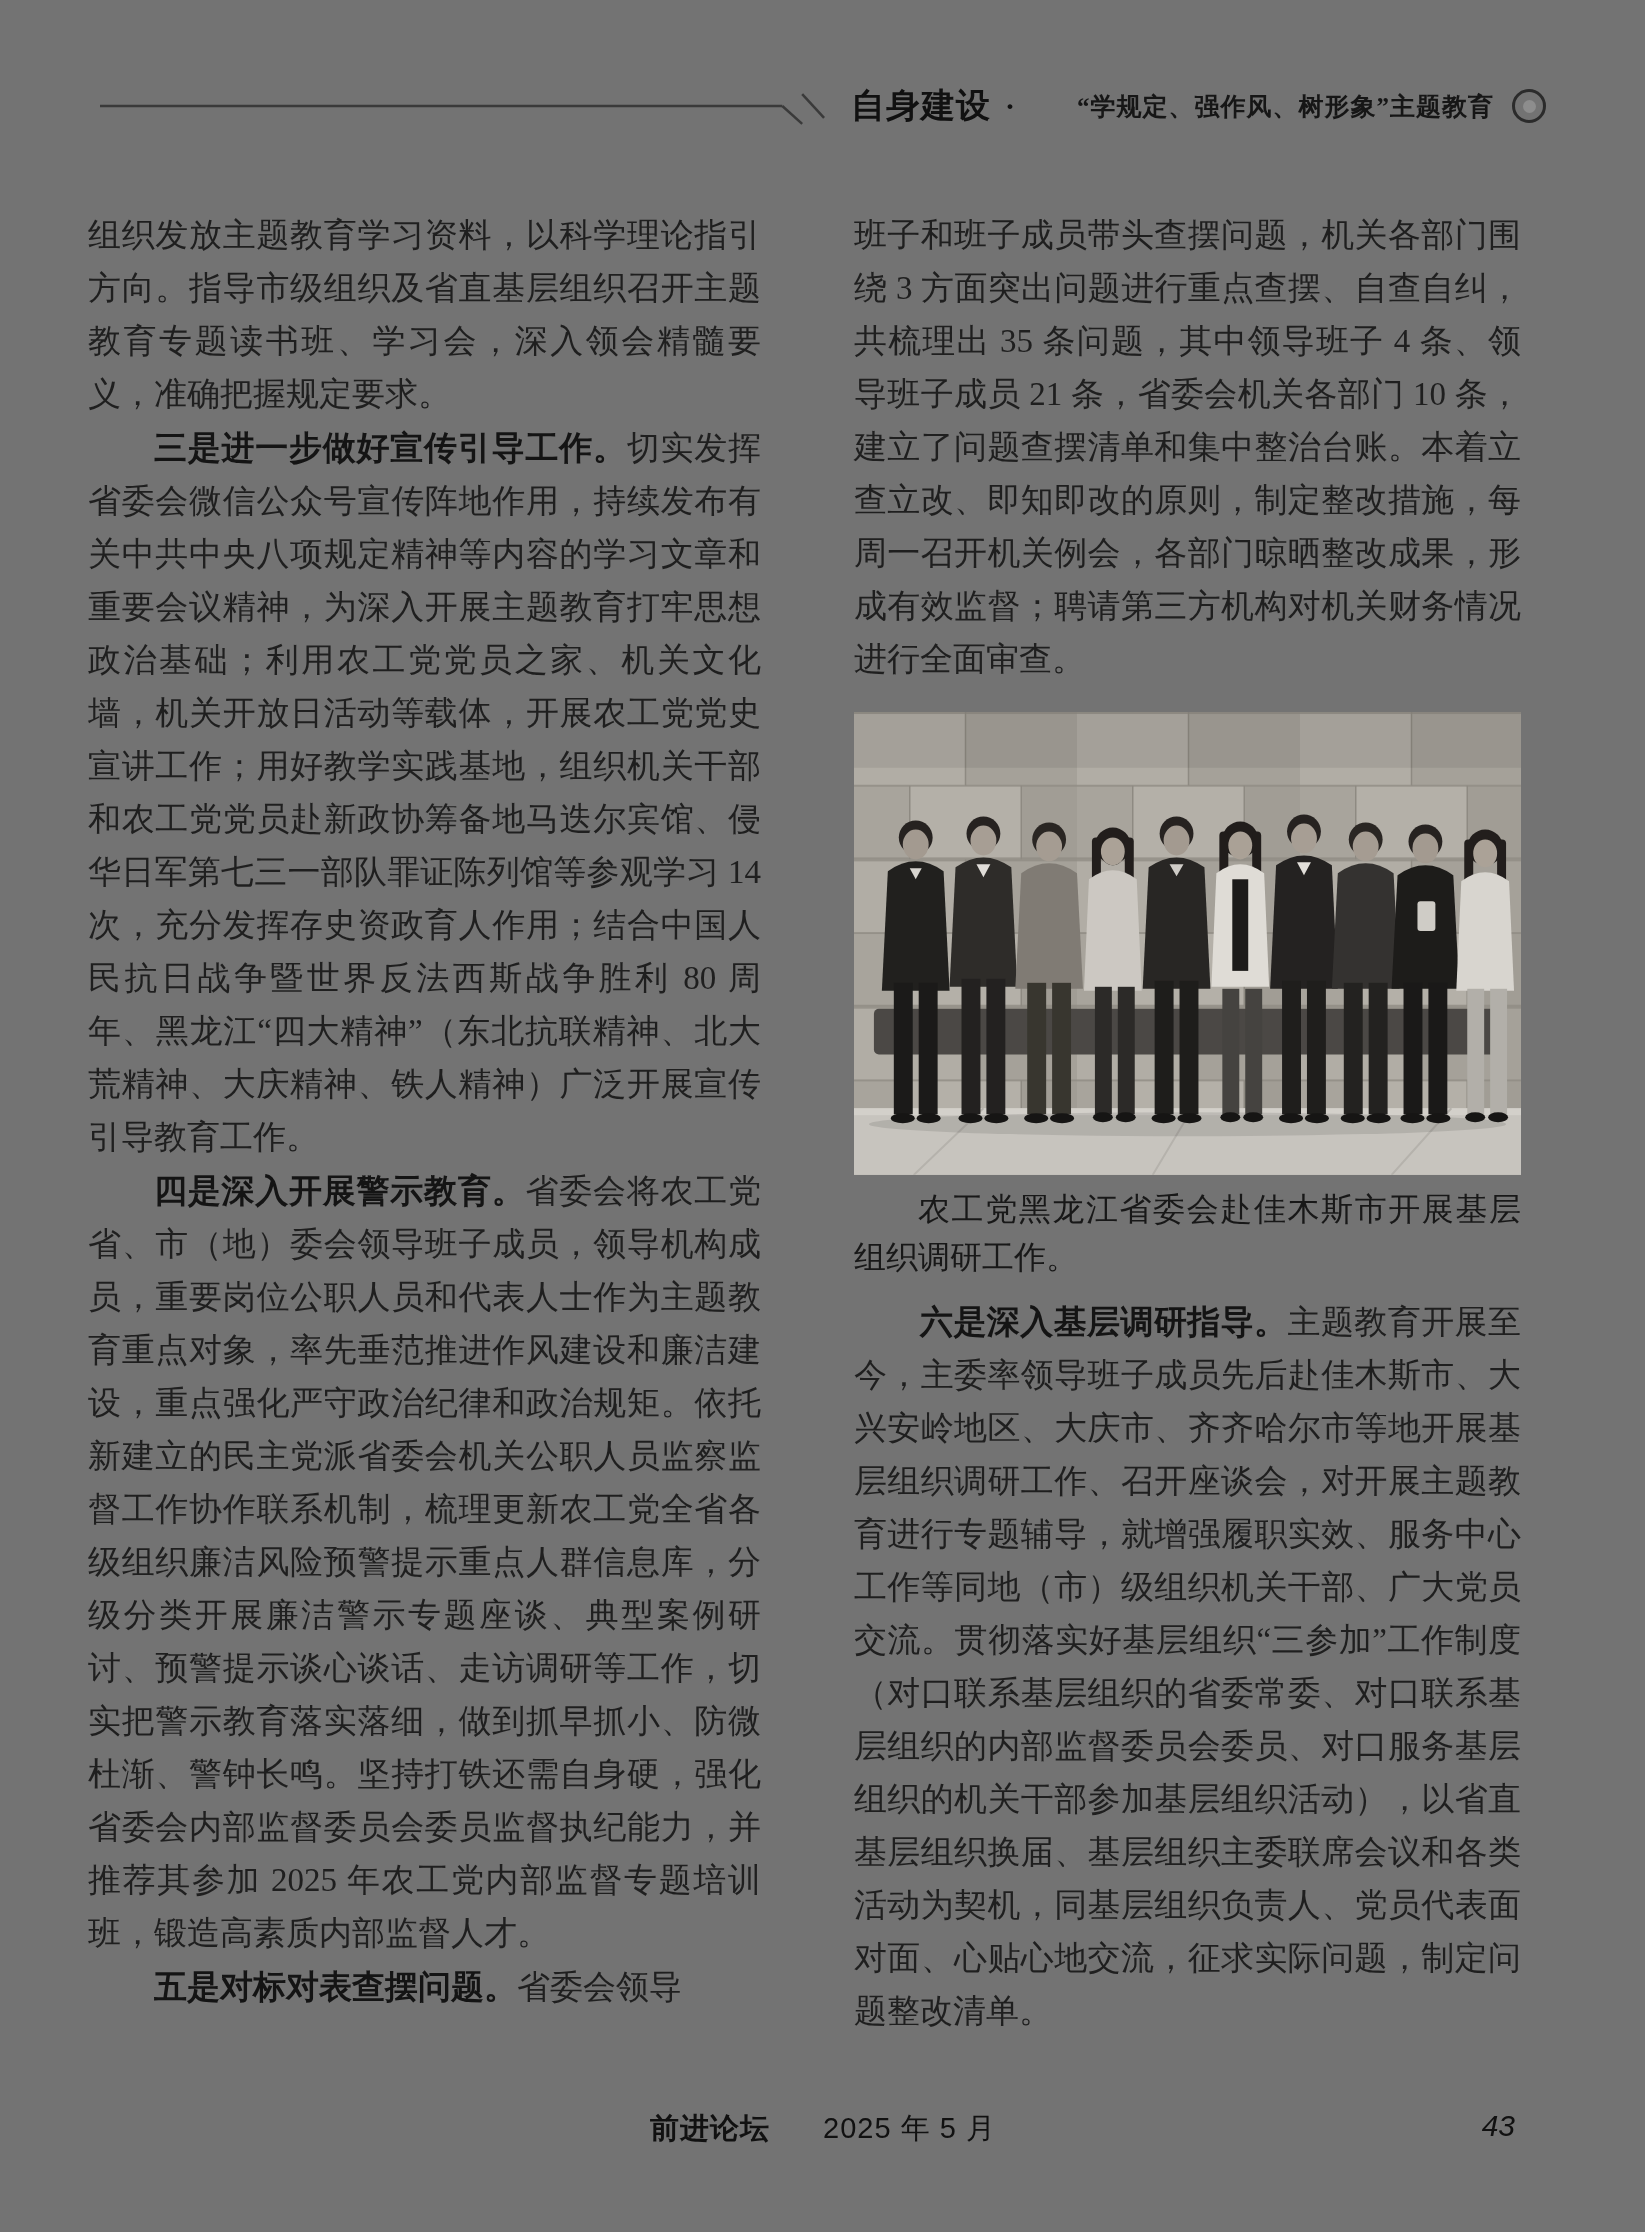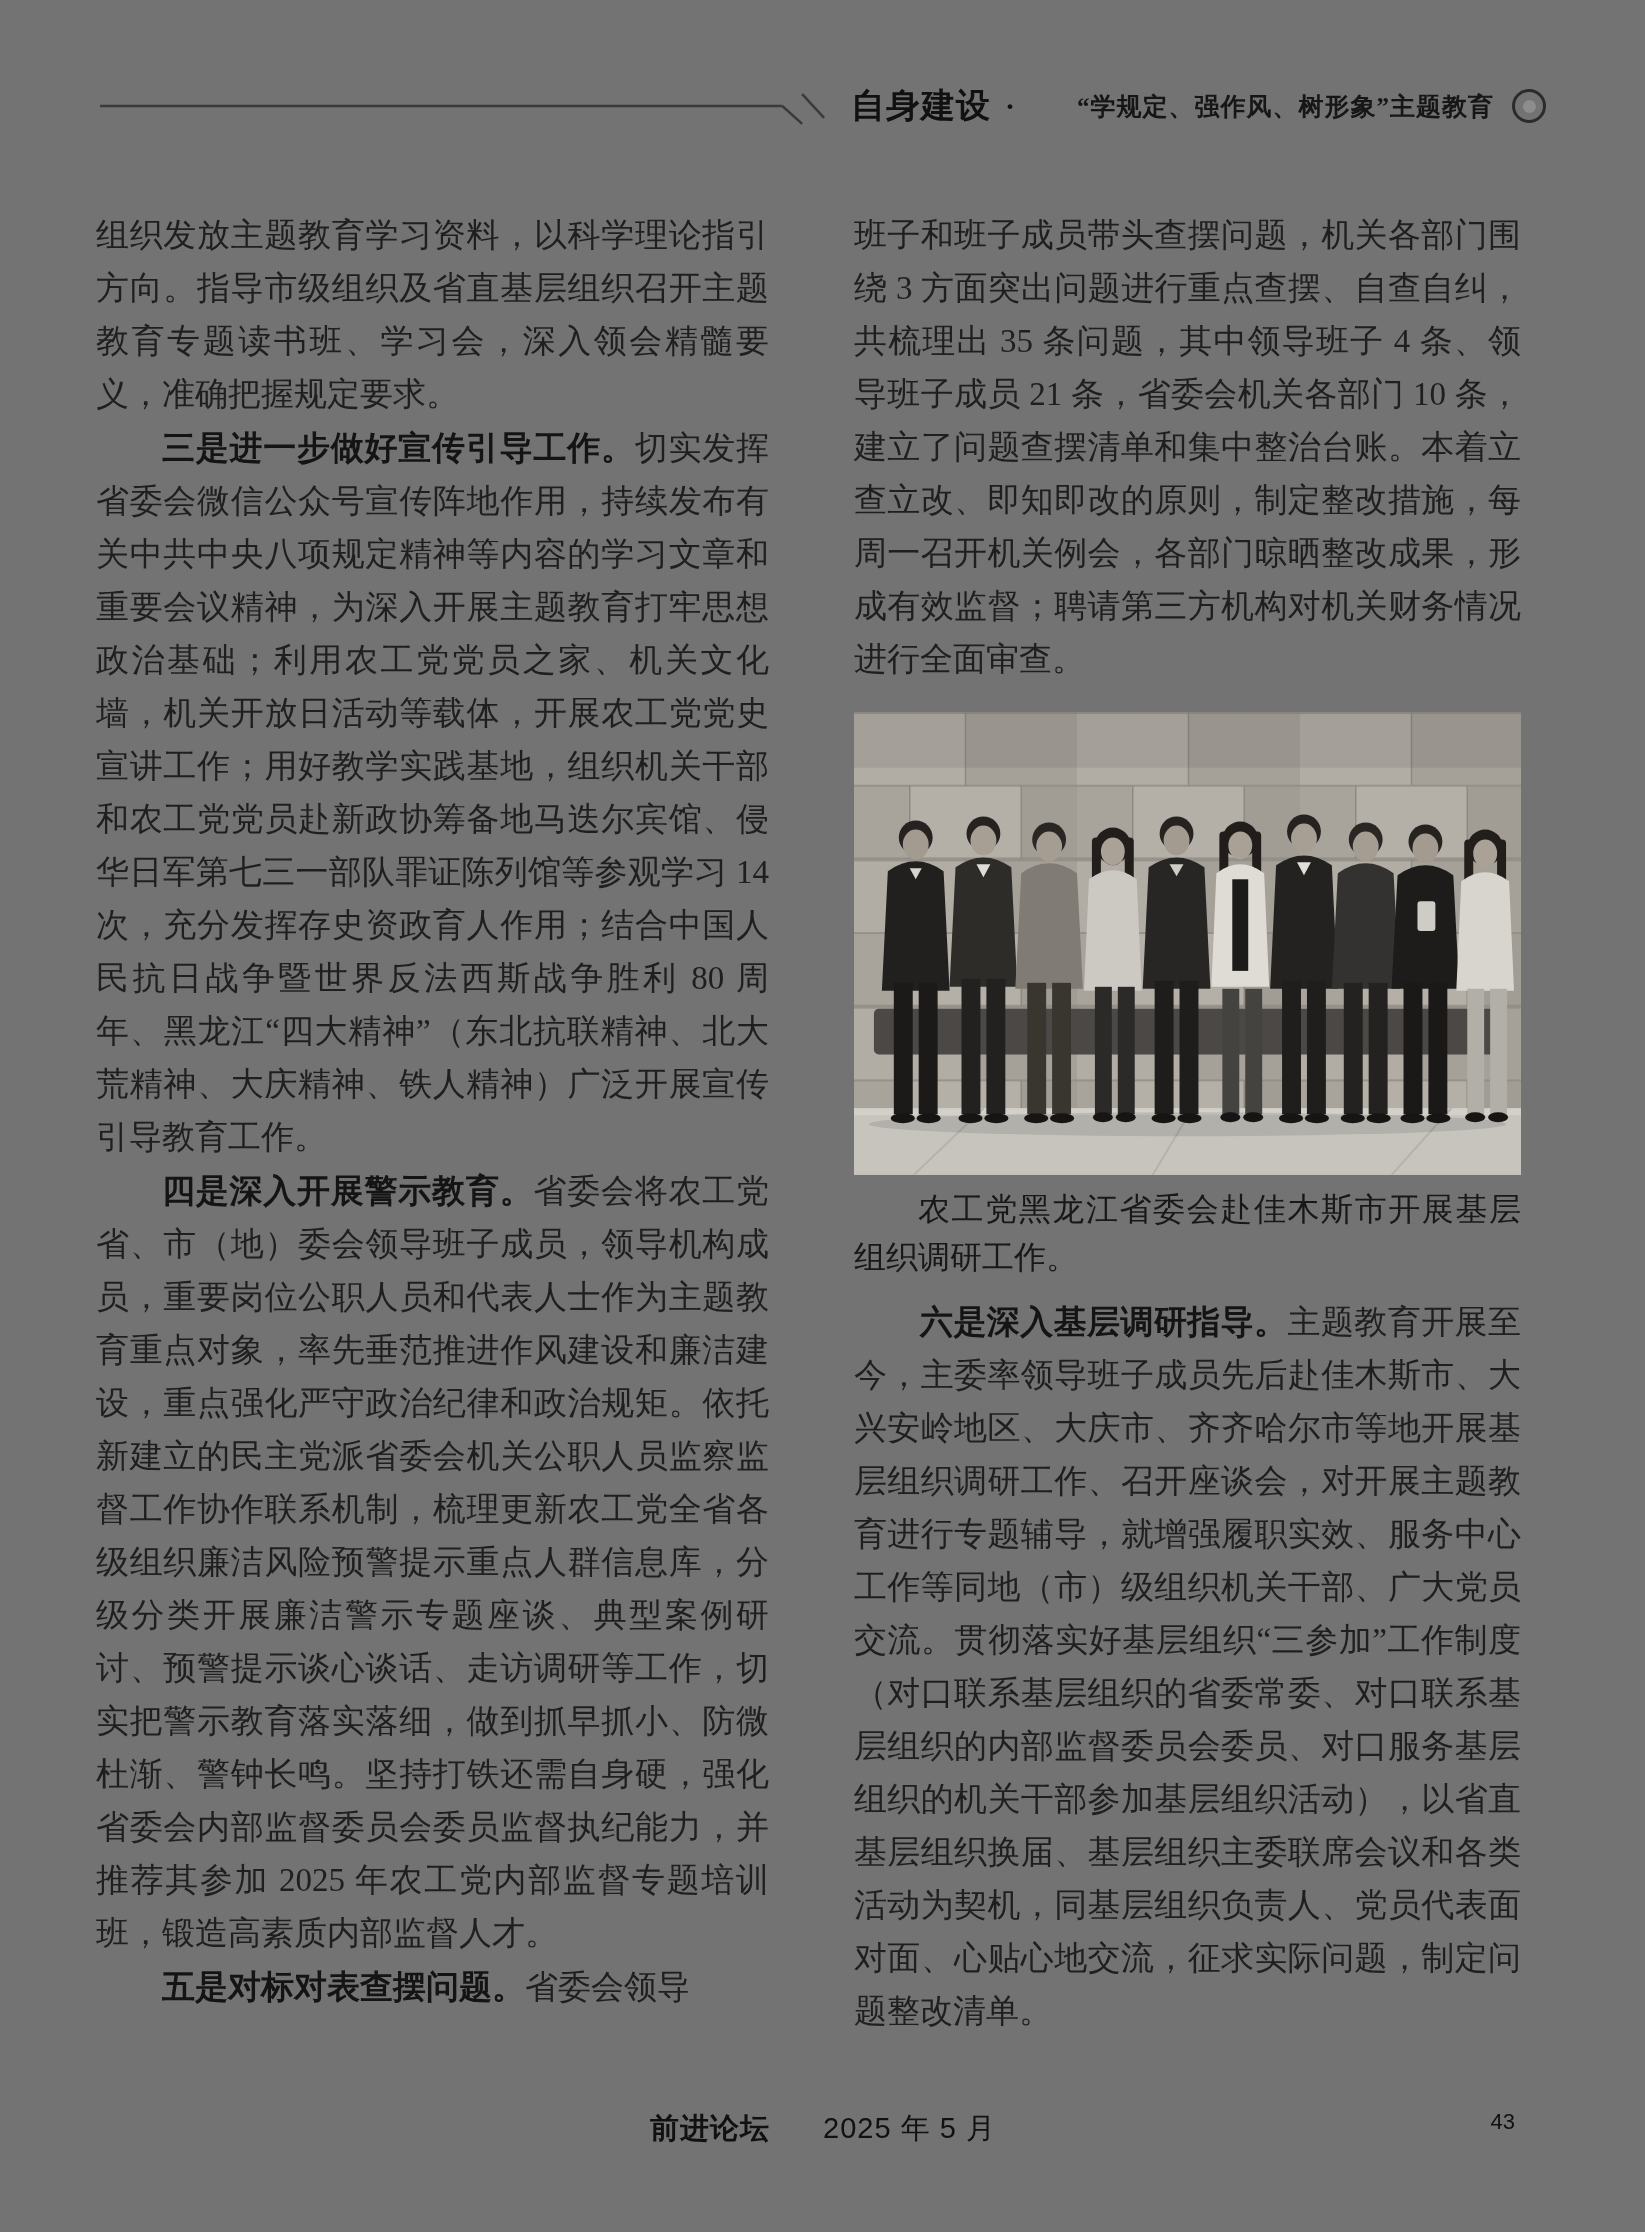--- a/index.html
+++ b/index.html
@@ -15,41 +15,41 @@
   .hd-sep{font-size:30px;font-weight:700;color:#111;margin:0 2px;}
   .hd-topic{font-family:"Liberation Serif","DejaVu Serif",serif;
             font-weight:700;font-size:25px;letter-spacing:1px;color:#161616;margin-left:48px;}
   .hd-icon{display:inline-flex;align-items:center;justify-content:center;
            width:28px;height:28px;border:3px solid #2b2b2b;border-radius:50%;margin-left:6px;}
   .hd-icon i{display:block;width:13px;height:13px;border-radius:50%;background:#8d8d8d;}
 
   
   .col{position:absolute;top:209px;font-size:33px;line-height:53px;
        text-align:justify;color:#1f1f1f;}
-  .col-left{left:96px;width:673px;}
+  .col-left{left:88px;width:673px;}
   .col-right{left:854px;width:667px;}
   .para{margin:0;}
   .para.indent{text-indent:2em;}
   .lead{font-family:"Liberation Sans","DejaVu Sans",sans-serif;font-weight:700;color:#141414;}
 
   
   .photo{margin:26px 0 10px 0;width:667px;height:463px;}
   .photo svg{display:block;width:667px;height:463px;}
   .caption{margin:6px 0 0 0;font-size:32px;line-height:48px;text-indent:2em;
            text-align:justify;color:#181818;}
   .after-photo{margin-top:14px;}
   .editor{margin:6px 0 0 0;text-align:right;font-size:33px;line-height:53px;color:#1c1c1c;}
 
   
   .footer{position:absolute;left:0;top:2109px;width:100%;height:44px;
           font-family:"Liberation Sans","DejaVu Sans",sans-serif;font-size:29px;color:#111;}
   .footer-center{position:absolute;left:0;width:100%;text-align:center;letter-spacing:1px;}
   .footer-journal{font-weight:700;margin-right:44px;}
   .footer-issue{font-weight:400;}
-  .footer-page{position:absolute;right:131px;top:0;font-size:22px;font-weight:400;}
+  .footer-page{position:absolute;right:131px;top:0;font-size:30px;font-weight:400;font-style:italic;}
 </style>
 </head>
 <body>
 
 <div class="page">
 
   <svg class="header-rule" viewBox="0 0 740 40" xmlns="http://www.w3.org/2000/svg">
     <line x1="0" y1="20" x2="686" y2="20" stroke="#3a3a3a" stroke-width="2.5"></line>
     <line x1="686" y1="20" x2="706" y2="38" stroke="#3a3a3a" stroke-width="2.5"></line>
     <line x1="706" y1="8" x2="728" y2="32" stroke="#3a3a3a" stroke-width="2.5"></line>

